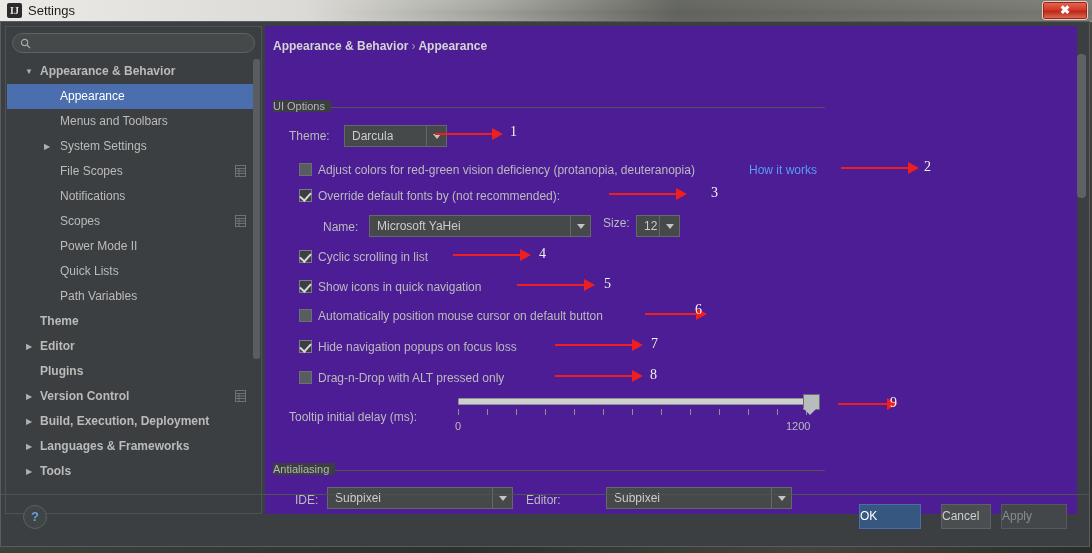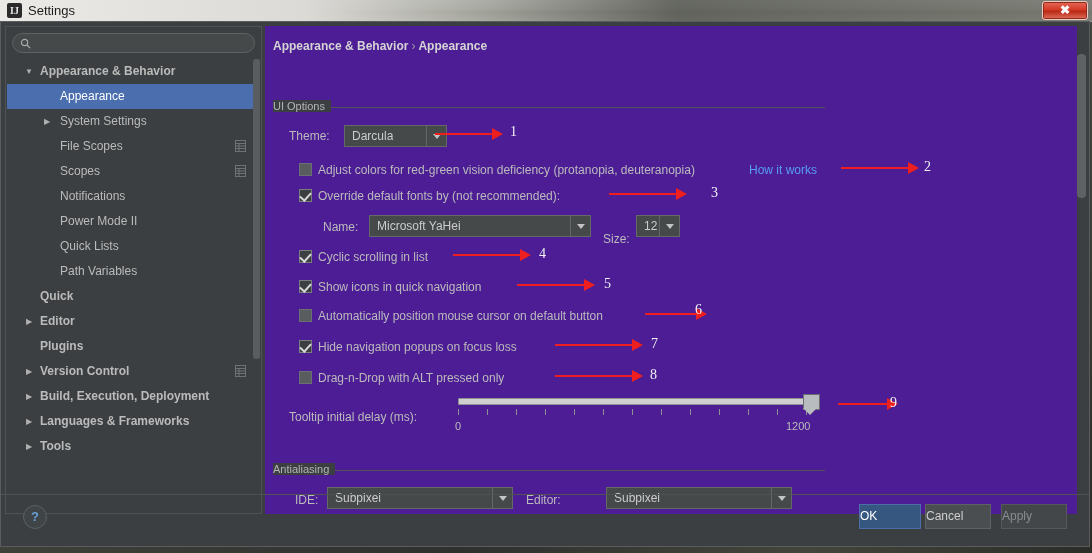--- a/index.html
+++ b/index.html
@@ -109,21 +109,21 @@
 
   
   #footer{position:absolute;left:0;bottom:0;width:1088px;height:52px;}
   #help-btn{position:absolute;left:22px;top:11px;width:22px;height:22px;border-radius:50%;
     background:#3f4446;border:1px solid #5d6163;color:#6a9fd8;font-size:13px;font-weight:bold;
     line-height:21px;text-align:center;}
   .dlgbtn{position:absolute;top:10px;height:25px;font-size:12px;line-height:23px;text-align:left;
     box-sizing:border-box;}
   #ok-btn{right:168px;width:62px;background:#365880;border:1px solid #4b6ea8;color:#ffffff;
     box-shadow:0 0 0 1px #2b4straight;}
-  #cancel-btn{right:98px;width:66px;background:#4a4e50;border:1px solid #5e6264;color:#cfcfcf;}
+  #cancel-btn{right:98px;width:50px;background:#4a4e50;border:1px solid #5e6264;color:#cfcfcf;}
   #apply-btn{right:22px;width:66px;background:#43474a;border:1px solid #55595b;color:#8a8d8f;}
   #footer-divider{position:absolute;left:0;top:0;width:1088px;height:1px;background:#4e5254;}
 </style>
 </head>
 <body>
 
 <div id="root">
 
  <div id="window">
 
@@ -149,64 +149,68 @@
       <div id="tree">
             <div class="tree-row lvl0">
               <span class="arrow">▼</span>
               <span class="lbl">Appearance &amp; Behavior</span>
             </div>
             <div class="tree-row lvl1 sel">
               <span class="arrow"></span>
               <span class="lbl">Appearance</span>
             </div>
             <div class="tree-row lvl1">
+              <span class="arrow"></span>
+              <span class="lbl">Menus and Toolbars</span>
+            </div>
+            <div class="tree-row lvl1">
               <span class="arrow">▶</span>
               <span class="lbl">System Settings</span>
             </div>
             <div class="tree-row lvl1">
               <span class="arrow"></span>
               <span class="lbl">File Scopes</span>
               <svg class="gear" viewBox="0 0 11 12">
                 <rect x="0.5" y="0.5" width="10" height="11" fill="none" stroke="#9a9a9a"></rect>
                 <line x1="0.5" y1="3.5" x2="10.5" y2="3.5" stroke="#9a9a9a"></line>
                 <line x1="0.5" y1="6" x2="10.5" y2="6" stroke="#9a9a9a"></line>
                 <line x1="0.5" y1="8.5" x2="10.5" y2="8.5" stroke="#9a9a9a"></line>
                 <line x1="4" y1="3.5" x2="4" y2="11.5" stroke="#9a9a9a"></line>
               </svg>
             </div>
             <div class="tree-row lvl1">
               <span class="arrow"></span>
+              <span class="lbl">Notifications</span>
+            </div>
+            <div class="tree-row lvl1">
+              <span class="arrow"></span>
               <span class="lbl">Scopes</span>
               <svg class="gear" viewBox="0 0 11 12">
                 <rect x="0.5" y="0.5" width="10" height="11" fill="none" stroke="#9a9a9a"></rect>
                 <line x1="0.5" y1="3.5" x2="10.5" y2="3.5" stroke="#9a9a9a"></line>
                 <line x1="0.5" y1="6" x2="10.5" y2="6" stroke="#9a9a9a"></line>
                 <line x1="0.5" y1="8.5" x2="10.5" y2="8.5" stroke="#9a9a9a"></line>
                 <line x1="4" y1="3.5" x2="4" y2="11.5" stroke="#9a9a9a"></line>
               </svg>
             </div>
             <div class="tree-row lvl1">
               <span class="arrow"></span>
-              <span class="lbl">Notifications</span>
-            </div>
-            <div class="tree-row lvl1">
-              <span class="arrow"></span>
               <span class="lbl">Power Mode II</span>
             </div>
             <div class="tree-row lvl1">
               <span class="arrow"></span>
               <span class="lbl">Quick Lists</span>
             </div>
             <div class="tree-row lvl1">
               <span class="arrow"></span>
               <span class="lbl">Path Variables</span>
             </div>
             <div class="tree-row lvl0">
               <span class="arrow"></span>
-              <span class="lbl">Quick</span>
+              <span class="lbl">Theme</span>
             </div>
             <div class="tree-row lvl0">
               <span class="arrow">▶</span>
               <span class="lbl">Editor</span>
             </div>
             <div class="tree-row lvl0">
               <span class="arrow"></span>
               <span class="lbl">Plugins</span>
             </div>
             <div class="tree-row lvl0">
@@ -264,21 +268,21 @@
       <div class="row" style="left:34px;top:161px;">
         <span class="cb on"></span>
         <span class="txt">Override default fonts by (not recommended):</span>
       </div>
 
       <div class="lab" style="left:58px;top:192px;">Name:</div>
       <div class="combo" style="left:104px;top:189px;width:222px;">
         <div class="val">Microsoft YaHei</div>
         <div class="btn"></div>
       </div>
-      <div class="lab" style="left:338px;top:204px;">Size:</div>
+      <div class="lab" style="left:338px;top:188px;">Size:</div>
       <div class="combo" style="left:371px;top:189px;width:44px;">
         <div class="val">12</div>
         <div class="btn"></div>
       </div>
 
       <div class="row" style="left:34px;top:222px;">
         <span class="cb on"></span>
         <span class="txt">Cyclic scrolling in list</span>
       </div>
       <div class="row" style="left:34px;top:252px;">

